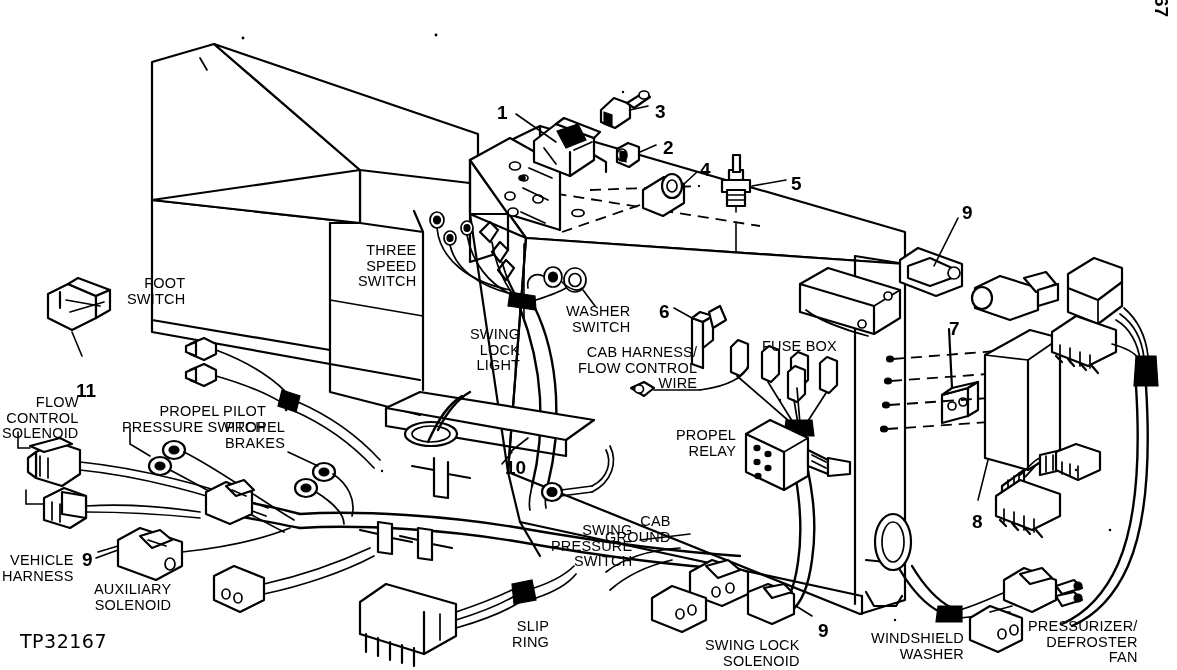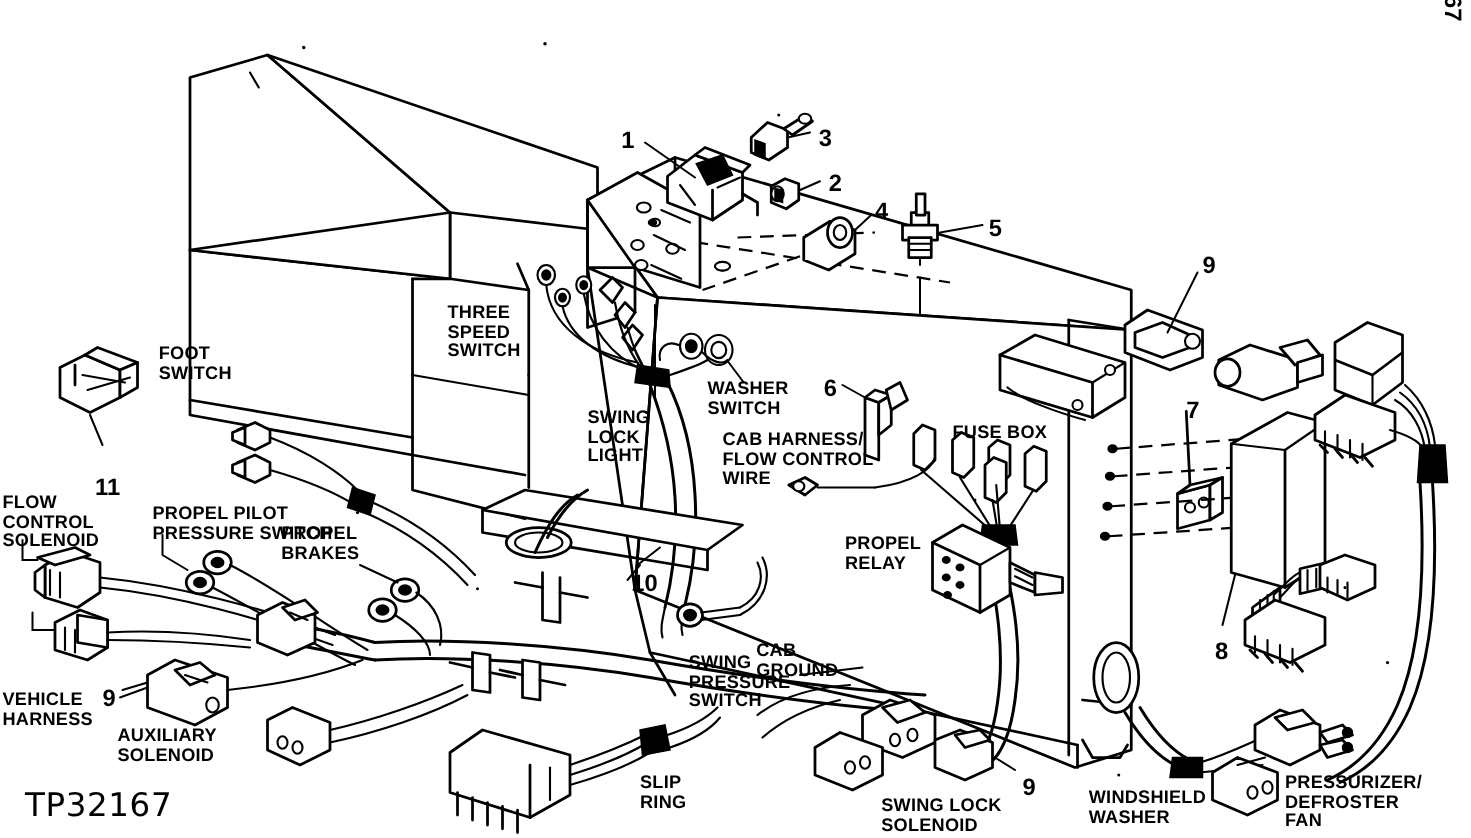--- a/index.html
+++ b/index.html
@@ -20,42 +20,43 @@
   }
   #artwork {
     position: absolute;
     left: 0; top: 0;
     width: 1177px;
     height: 670px;
   }
   .lbl {
     position: absolute;
     font-family: "Liberation Sans", sans-serif;
-    font-weight: bold;
+    font-weight: normal;
     font-size: 14.5px;
     line-height: 15.5px;
     letter-spacing: 0.2px;
     color: #000;
     white-space: pre;
     text-transform: uppercase;
+    text-align: right;
   }
   .num {
     position: absolute;
     font-family: "Liberation Sans", sans-serif;
     font-weight: bold;
     font-size: 19px;
     line-height: 19px;
     color: #000;
     white-space: pre;
   }
   .docid {
     position: absolute;
     font-family: "DejaVu Sans", sans-serif;
     font-weight: normal;
-    font-size: 26px;
+    font-size: 19px;
     letter-spacing: 0.5px;
     color: #000;
     white-space: pre;
   }
   .pagemark {
     position: absolute;
     font-family: "Liberation Sans", sans-serif;
     font-weight: bold;
     font-size: 19px;
     color: #000;

